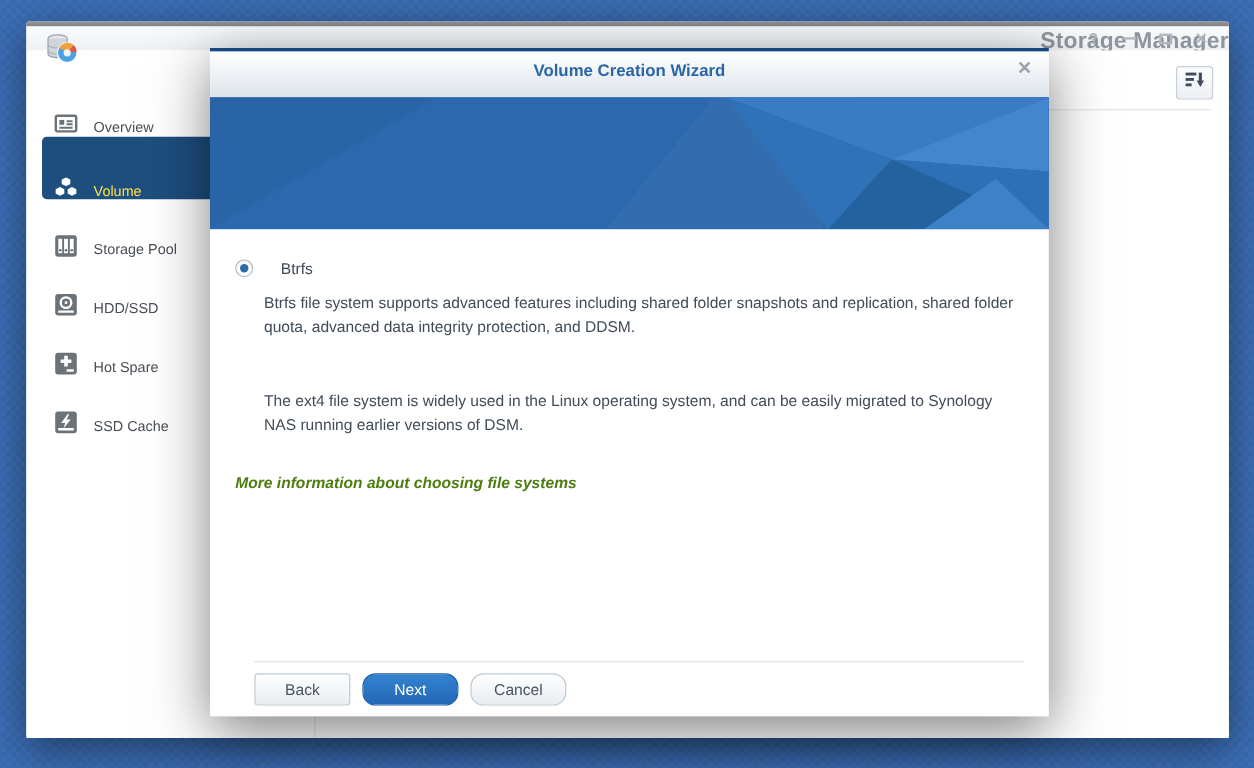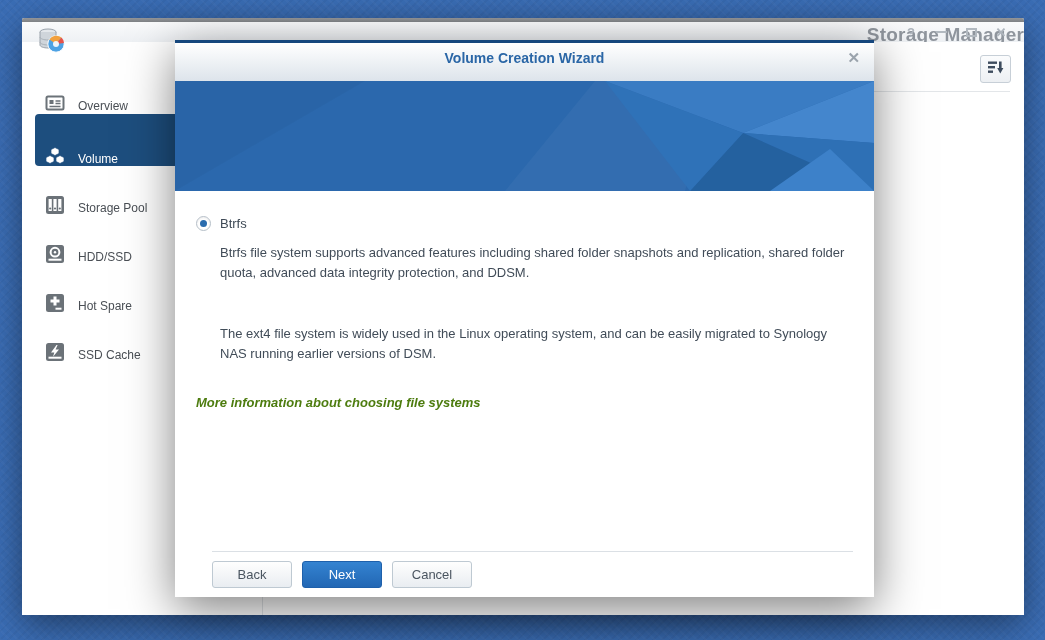--- a/index.html
+++ b/index.html
@@ -41,21 +41,21 @@
 
   
   .sidebar { width:241px; background:#fff; border-right:1px solid #e2e5e8; padding-top:22px; }
   .side-item {
     height:48px; display:flex; align-items:flex-end; gap:13px;
     padding-left:23px; font-size:12px; color:#4a4f55; cursor:pointer; margin:1px 0;
   }
   .side-item .sicon { width:20px; height:20px; flex:0 0 20px; }
   .side-item.selected {
     margin-left:13px; padding-left:10px; height:52px;
-    background:#1d4e7e; color:#ffffff; border-radius:4px;
+    background:#1d4e7e; color:#fde047; border-radius:4px;
     font-weight:normal;
   }
 
   
   .content { flex:1; position:relative; background:#fff; }
   .sort-btn {
     position:absolute; top:13px; right:13px; width:31px; height:28px;
     border:1px solid #c7cfd7; border-radius:3px;
     background:linear-gradient(#fbfcfd,#edf0f3);
     display:flex; align-items:center; justify-content:center; cursor:pointer;
@@ -79,21 +79,21 @@
     color:#9aa3ac; font-size:15px; font-weight:bold; cursor:pointer;
   }
   .banner { position:relative; height:110px; overflow:hidden; background:#2b68ad; }
   .banner svg { position:absolute; inset:0; width:100%; height:100%; }
   .banner-title {
     position:absolute; left:20px; top:50%; transform:translateY(-54%);
     color:#fff; font-size:20px; font-weight:bold; letter-spacing:.2px;
   }
 
   .dlg-content { padding:25px 21px 0; }
-  .option-row { display:flex; align-items:center; gap:9px; cursor:pointer; }
+  .option-row { display:flex; align-items:center; gap:23px; cursor:pointer; }
   .radio {
     width:15px; height:15px; border-radius:50%;
     border:1px solid #b6bfc8; background:#fff; position:relative; flex:0 0 15px;
     box-shadow:inset 0 1px 2px rgba(0,0,0,.08);
   }
   .radio.checked::after {
     content:""; position:absolute; left:3px; top:3px; width:7px; height:7px;
     border-radius:50%; background:#2a6cae;
   }
   .option-label { font-size:13px; color:#3f4a56; }
@@ -119,21 +119,21 @@
   }
   .btn-default {
     border:1px solid #bec9d2; color:#4a5560;
     background:linear-gradient(#fefefe,#e9edf1);
   }
   .btn-primary {
     border:1px solid #1e60ab; color:#fff;
     background:linear-gradient(#3483d1,#2267b4);
     margin-left:auto;
   }
-  .btn + .btn { margin-left:10px; }
+  .btn + .btn { margin-left:10px;border-radius:11px; }
 </style>
 </head>
 <body>
 
 <div>
 
   <div class="window">
     <div class="win-topstrip"></div>
 
     <span class="app-icon">

